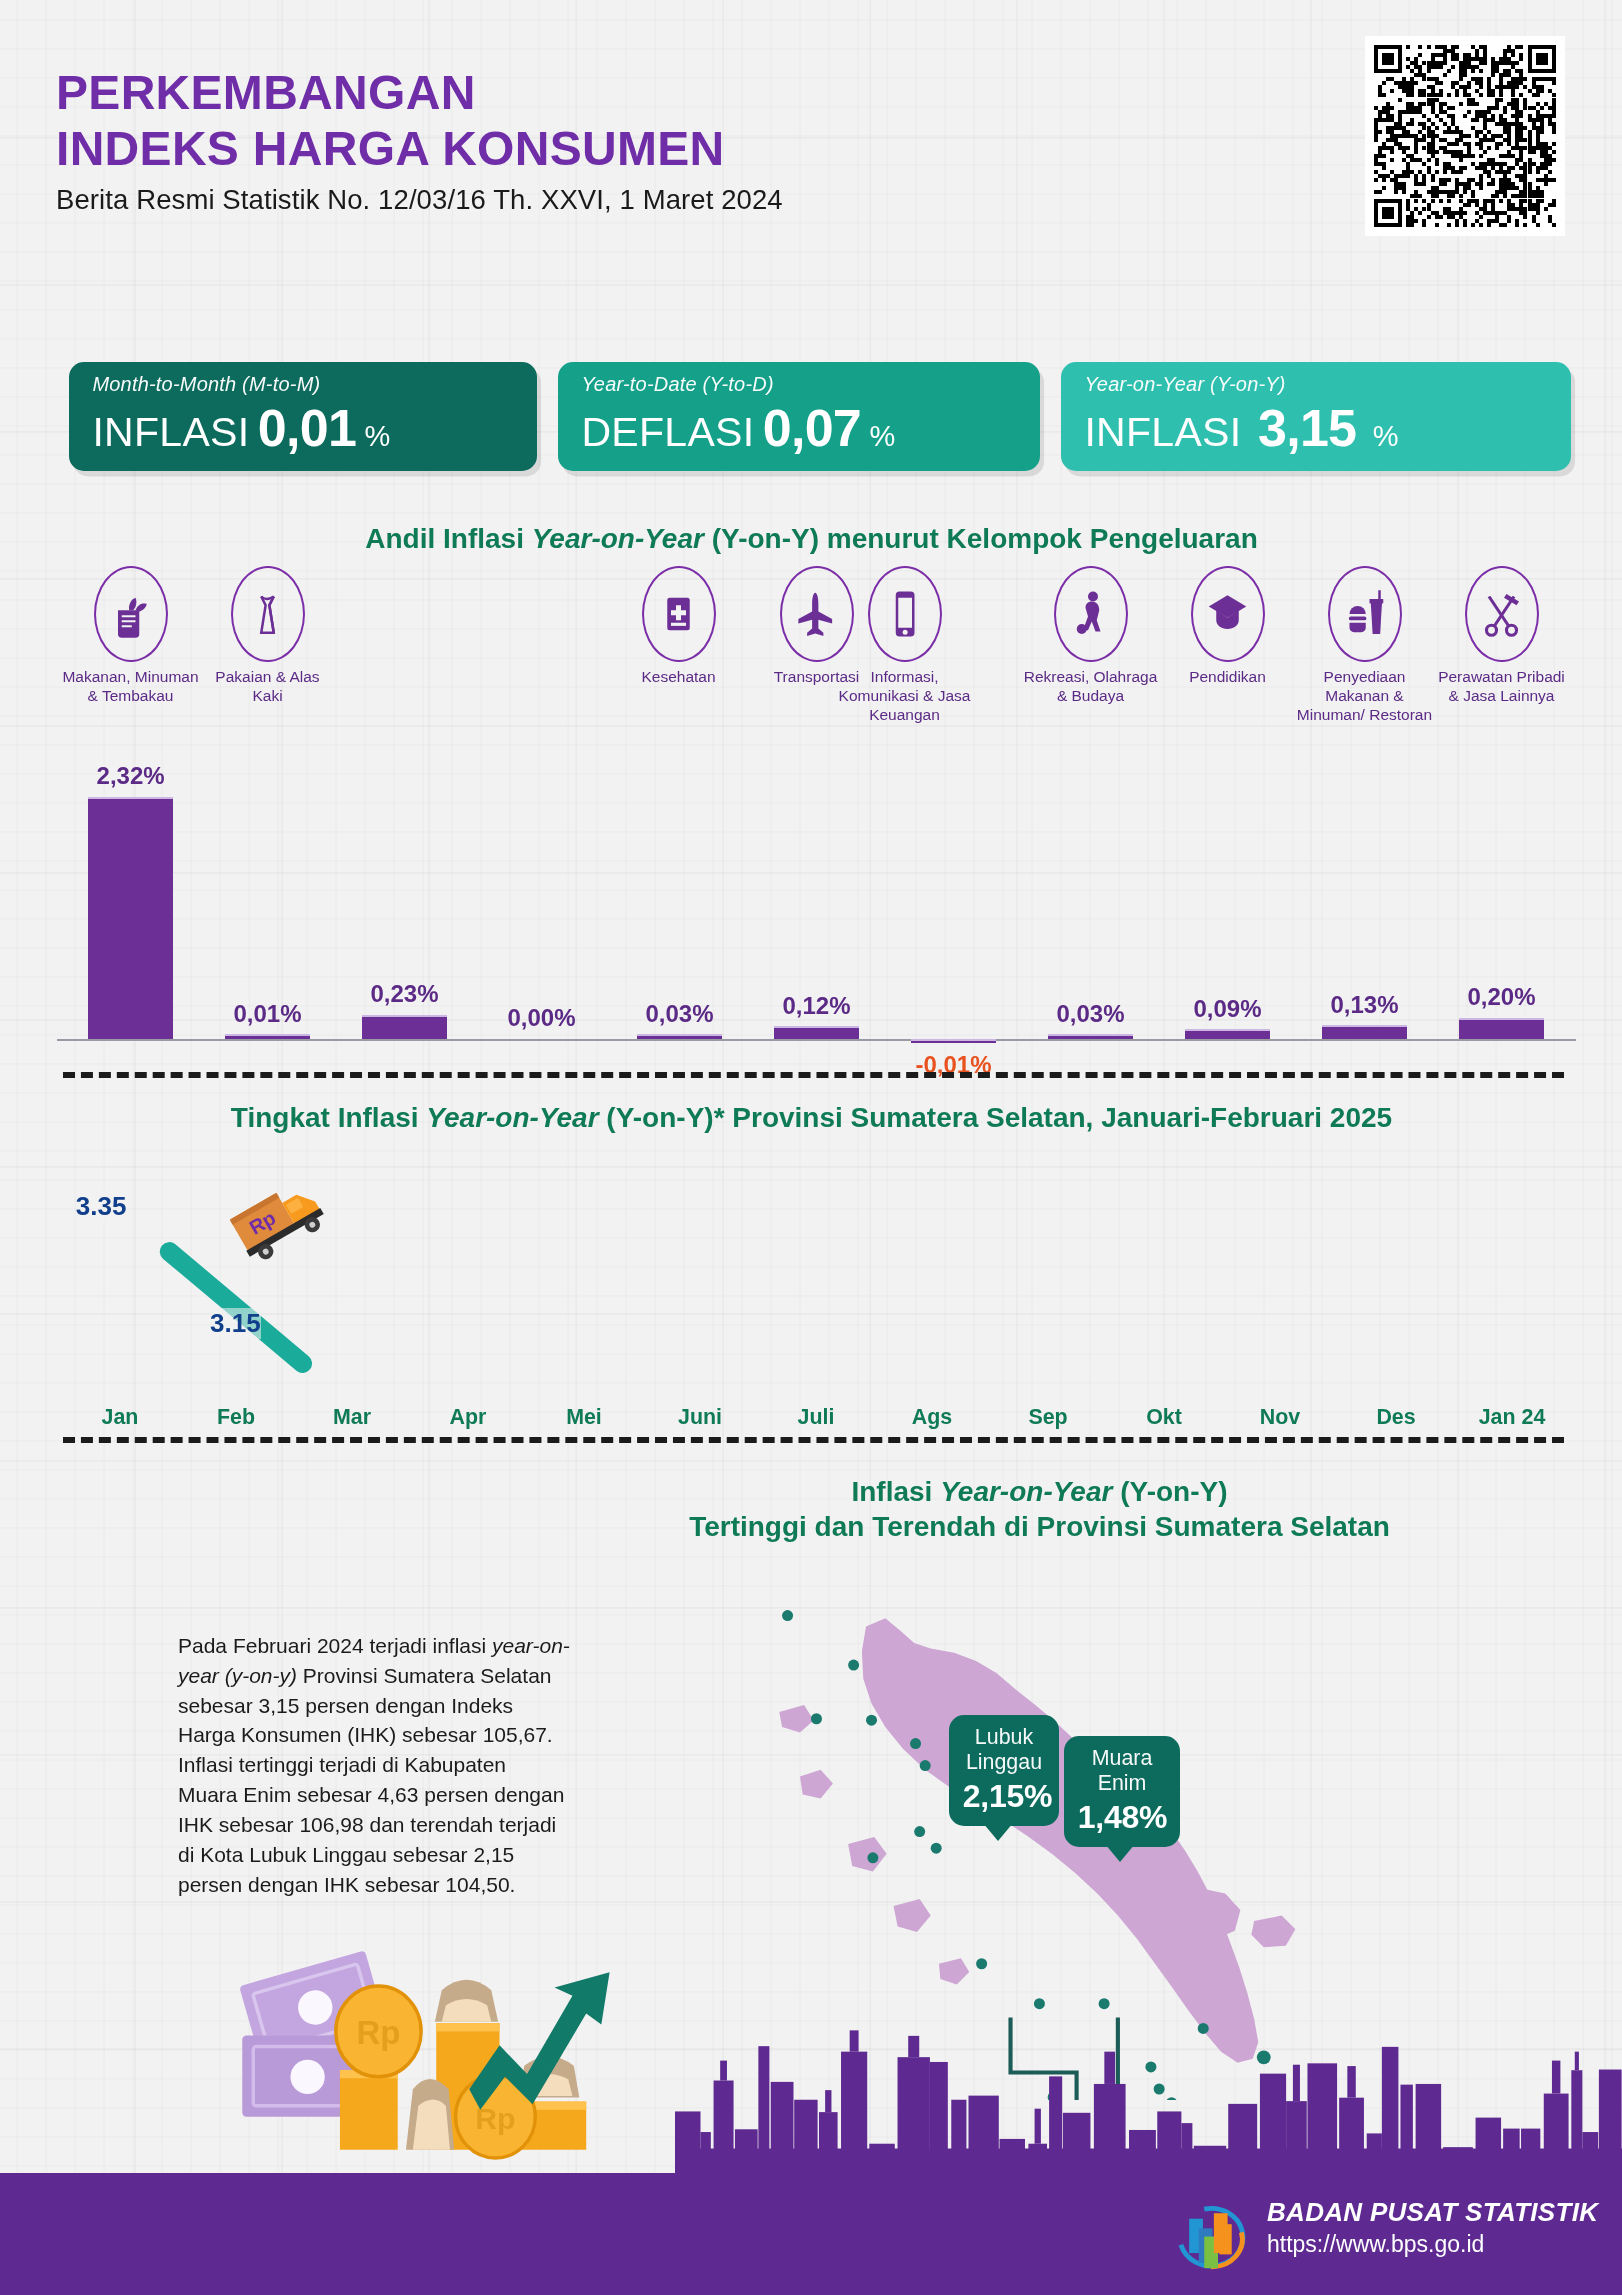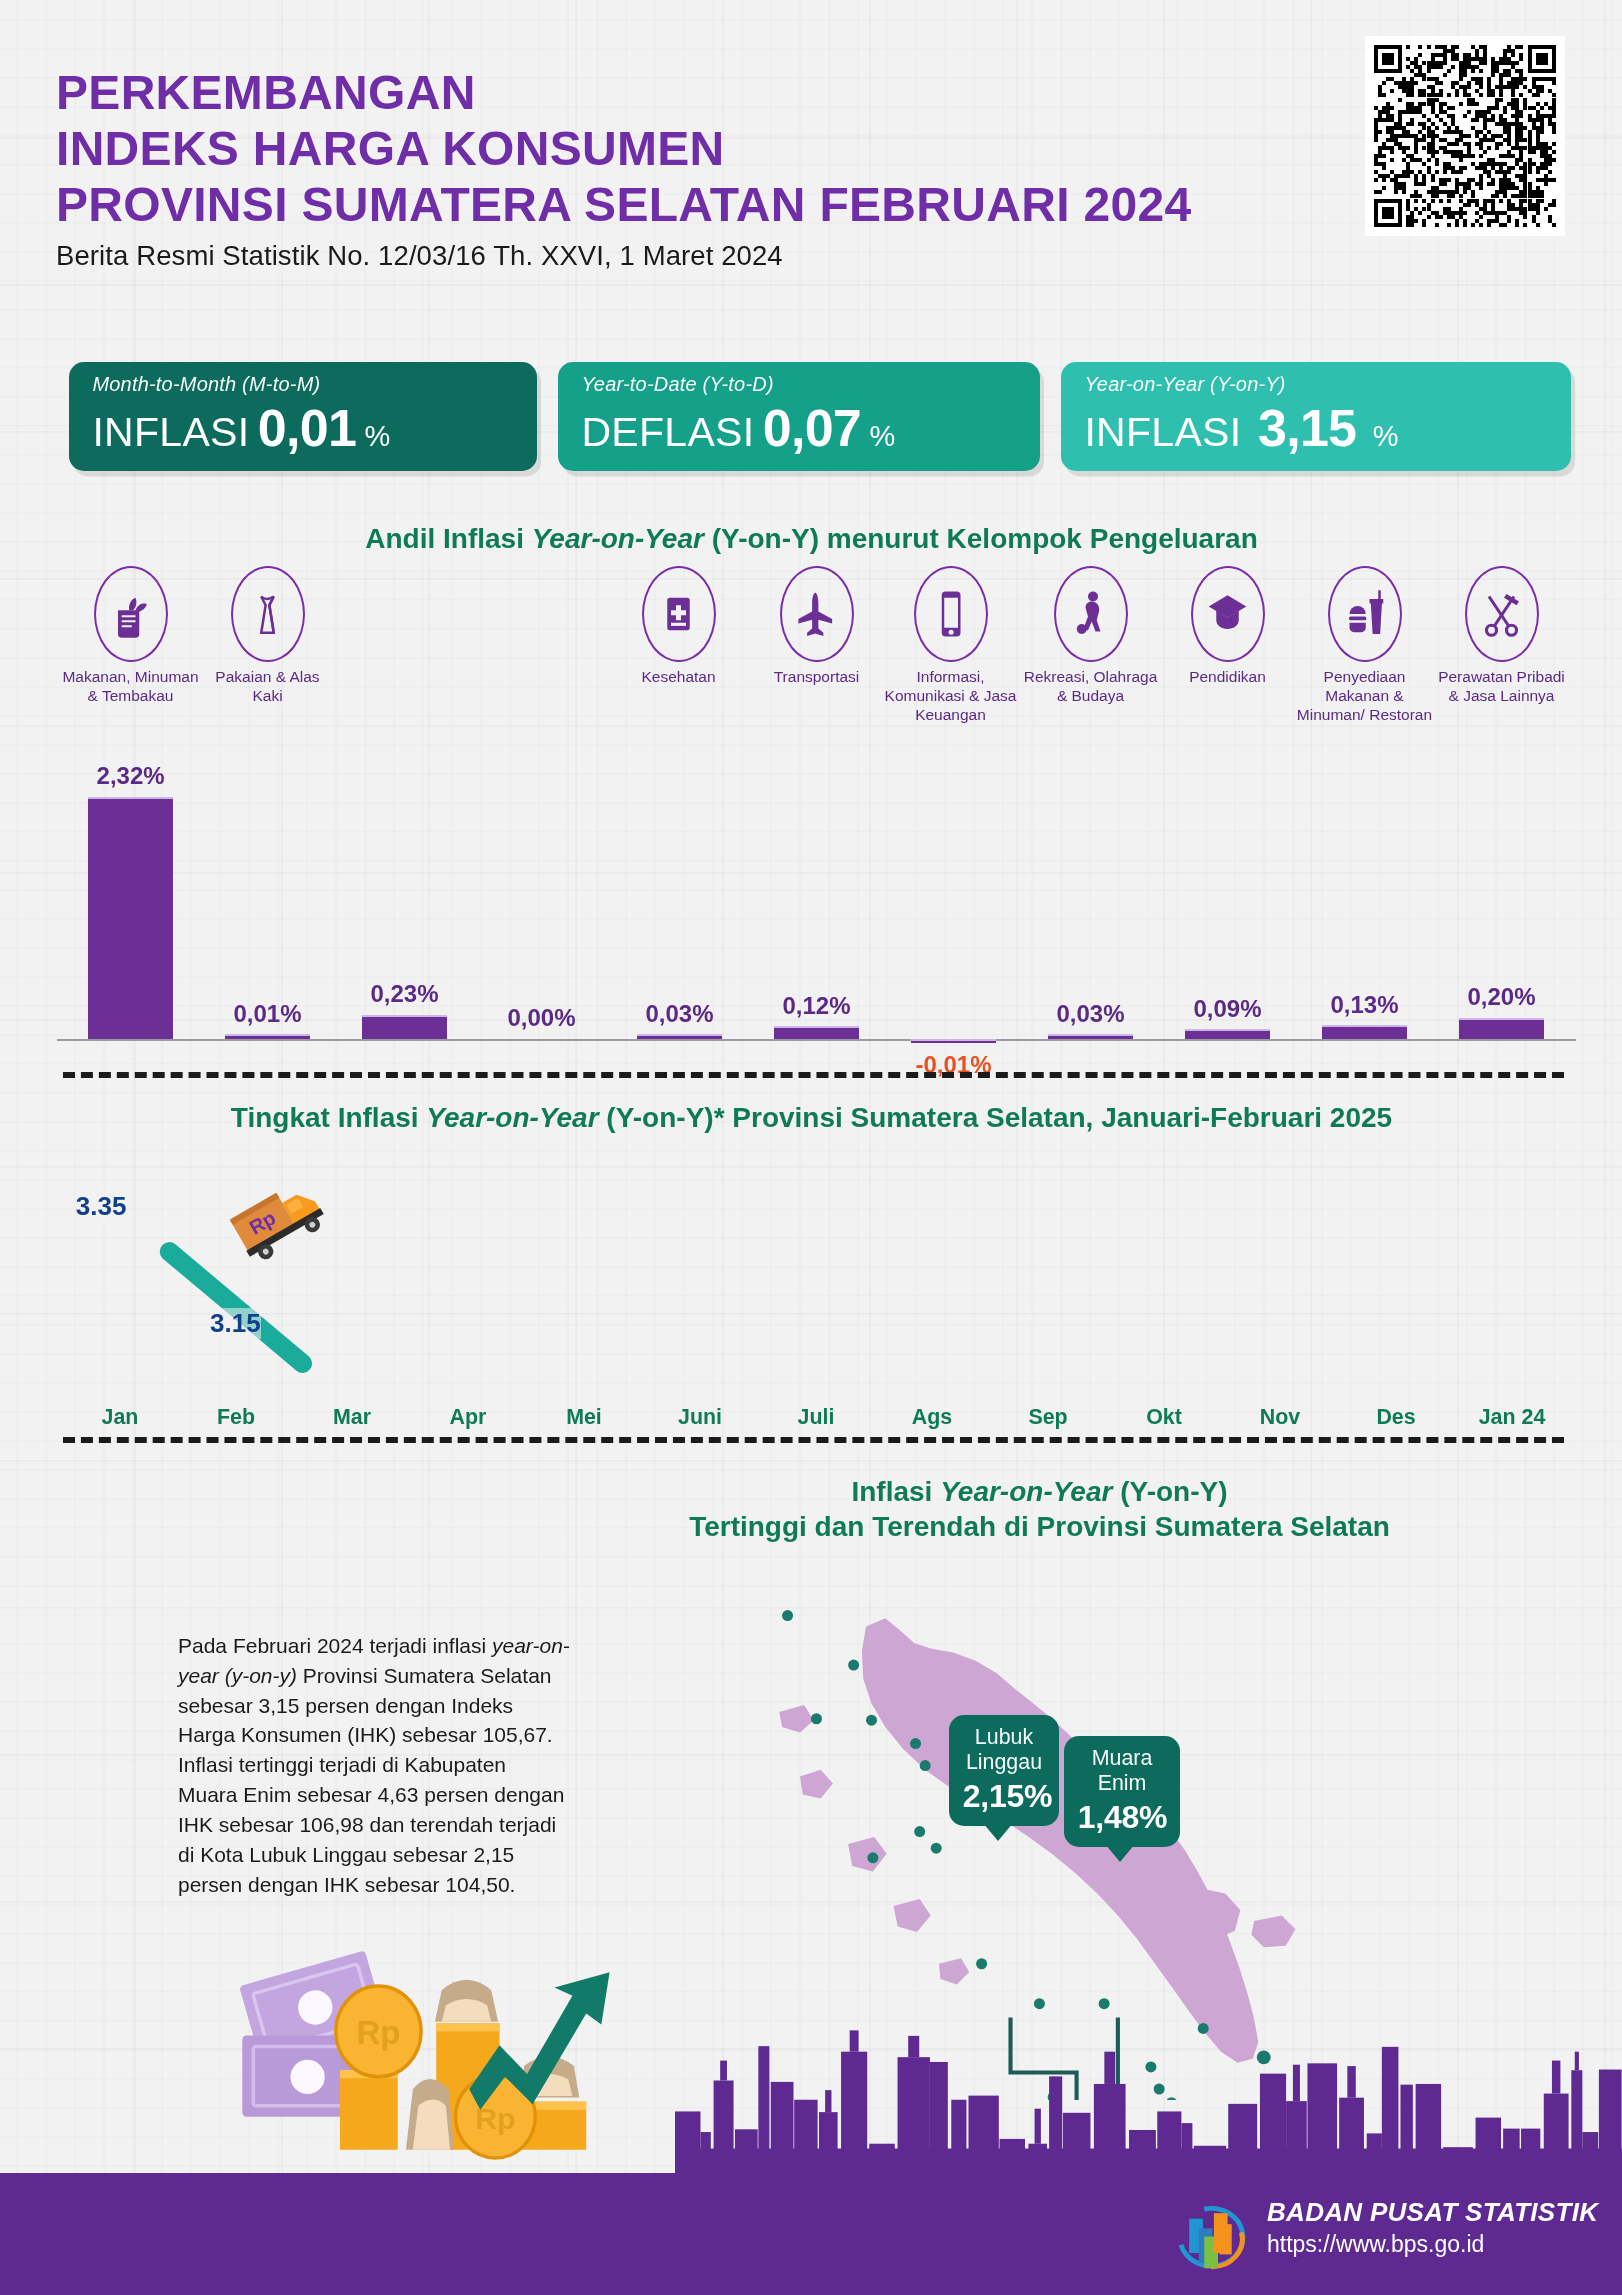--- a/index.html
+++ b/index.html
@@ -170,21 +170,20 @@
 </head>
 <body>
 
 <div id="grid-bg"></div>
 
 <div class="page">
 
   <div id="header">
     <div class="h-line" id="title1">PERKEMBANGAN</div>
     <div class="h-line" id="title2">INDEKS HARGA KONSUMEN</div>
-    <div class="h-line" id="title3">PROVINSI SUMATERA SELATAN FEBRUARI 2024</div>
     <div id="subtitle">Berita Resmi Statistik No. 12/03/16 Th. XXVI, 1 Maret 2024</div>
   </div>
 
   <div id="qr-code">
     <div class="qr-inner" id="qr-inner">
         <div class="qr-px" style="left: 32px; top: 0px; width: 4.1px; height: 4.1px;"></div>
         <div class="qr-px" style="left: 44px; top: 0px; width: 4.1px; height: 4.1px;"></div>
         <div class="qr-px" style="left: 53px; top: 0px; width: 4.1px; height: 4.1px;"></div>
         <div class="qr-px" style="left: 61px; top: 0px; width: 4.1px; height: 4.1px;"></div>
         <div class="qr-px" style="left: 65px; top: 0px; width: 4.1px; height: 4.1px;"></div>
@@ -1255,21 +1254,21 @@
             <g fill="#6c2f96">
               <rect x="18" y="14" width="36" height="52" rx="4"></rect>
               <rect x="32" y="26" width="8" height="24" fill="#f2f2f2"></rect>
               <rect x="24" y="34" width="24" height="8" fill="#f2f2f2"></rect>
               <rect x="24" y="54" width="24" height="5" fill="#f2f2f2"></rect>
             </g>
           </svg>
         </div>
         <div class="ic-lab">Kesehatan</div>
       </div>
-      <div class="ic-cell" style="width: 137px; left: 820px;">
+      <div class="ic-cell" style="width: 137px; left: 774px;">
         <div class="ic-ell">
           <svg viewBox="0 0 72 80">
             <g fill="#6c2f96">
               <rect x="22" y="4" width="30" height="72" rx="6"></rect>
               <rect x="26" y="14" width="22" height="48" fill="#f2f2f2"></rect>
               <circle cx="37" cy="69" r="4" fill="#f2f2f2"></circle>
             </g>
           </svg>
         </div>
         <div class="ic-lab">Informasi, Komunikasi &amp; Jasa Keuangan</div>

